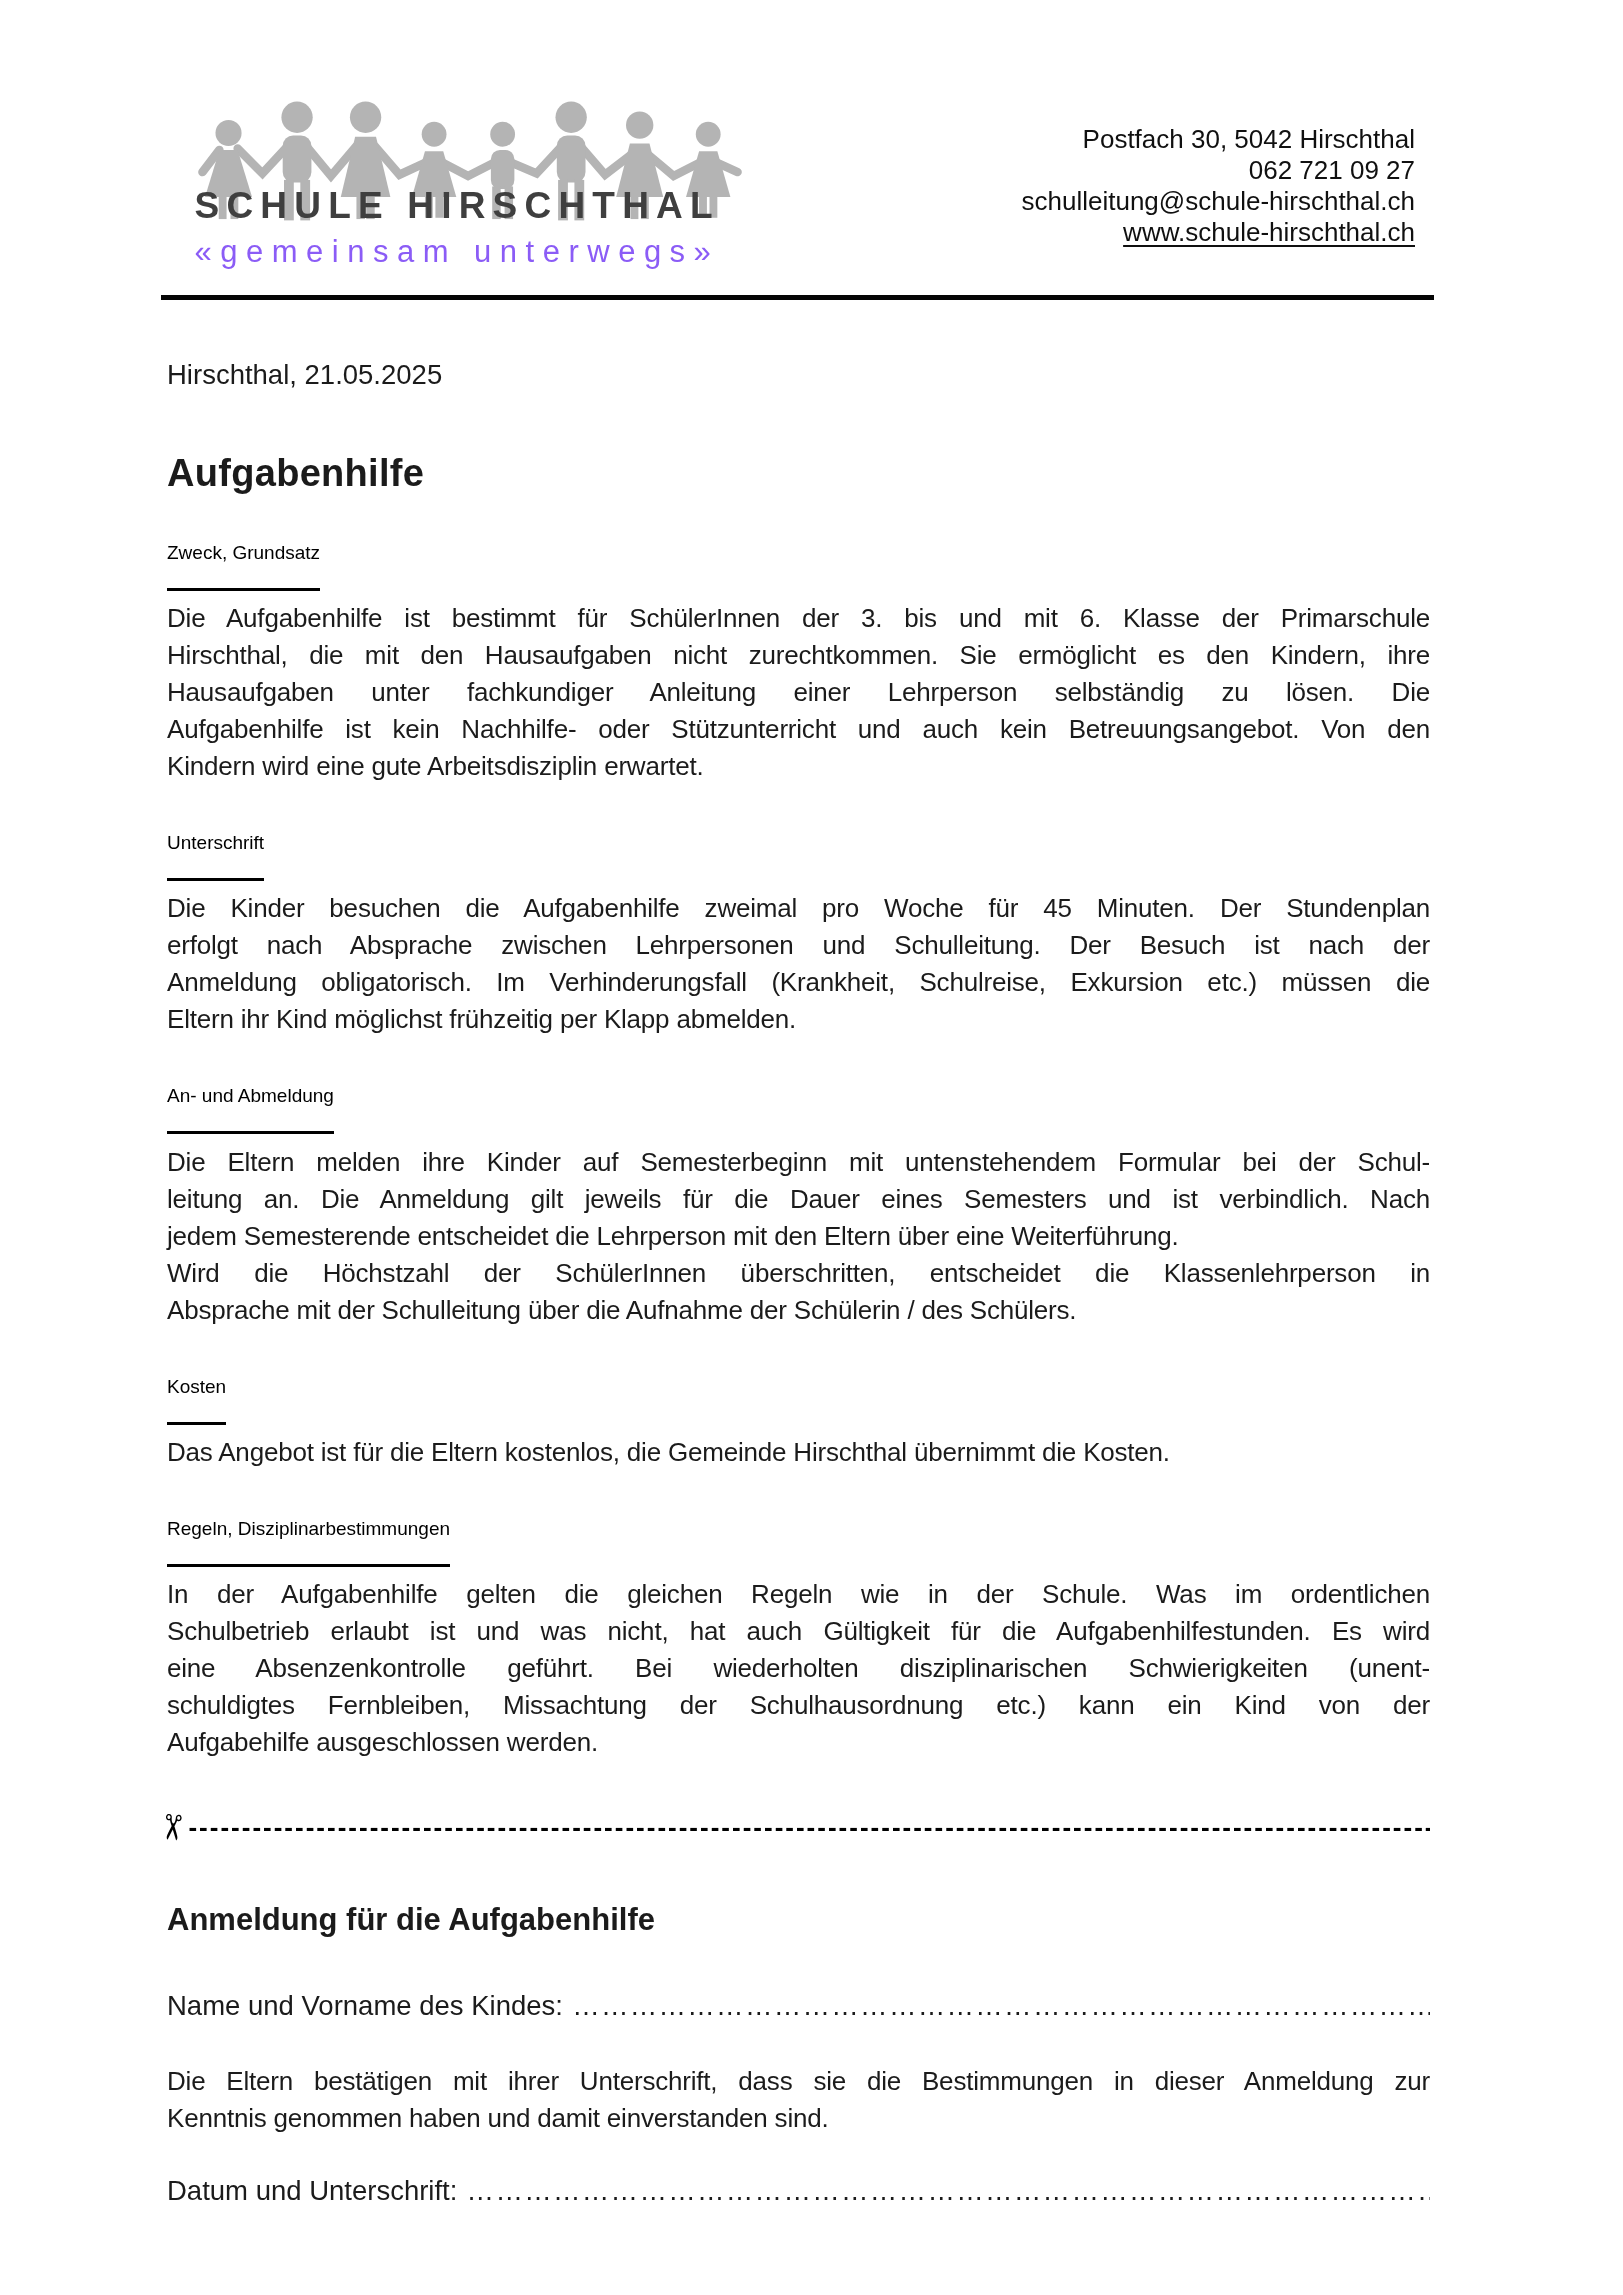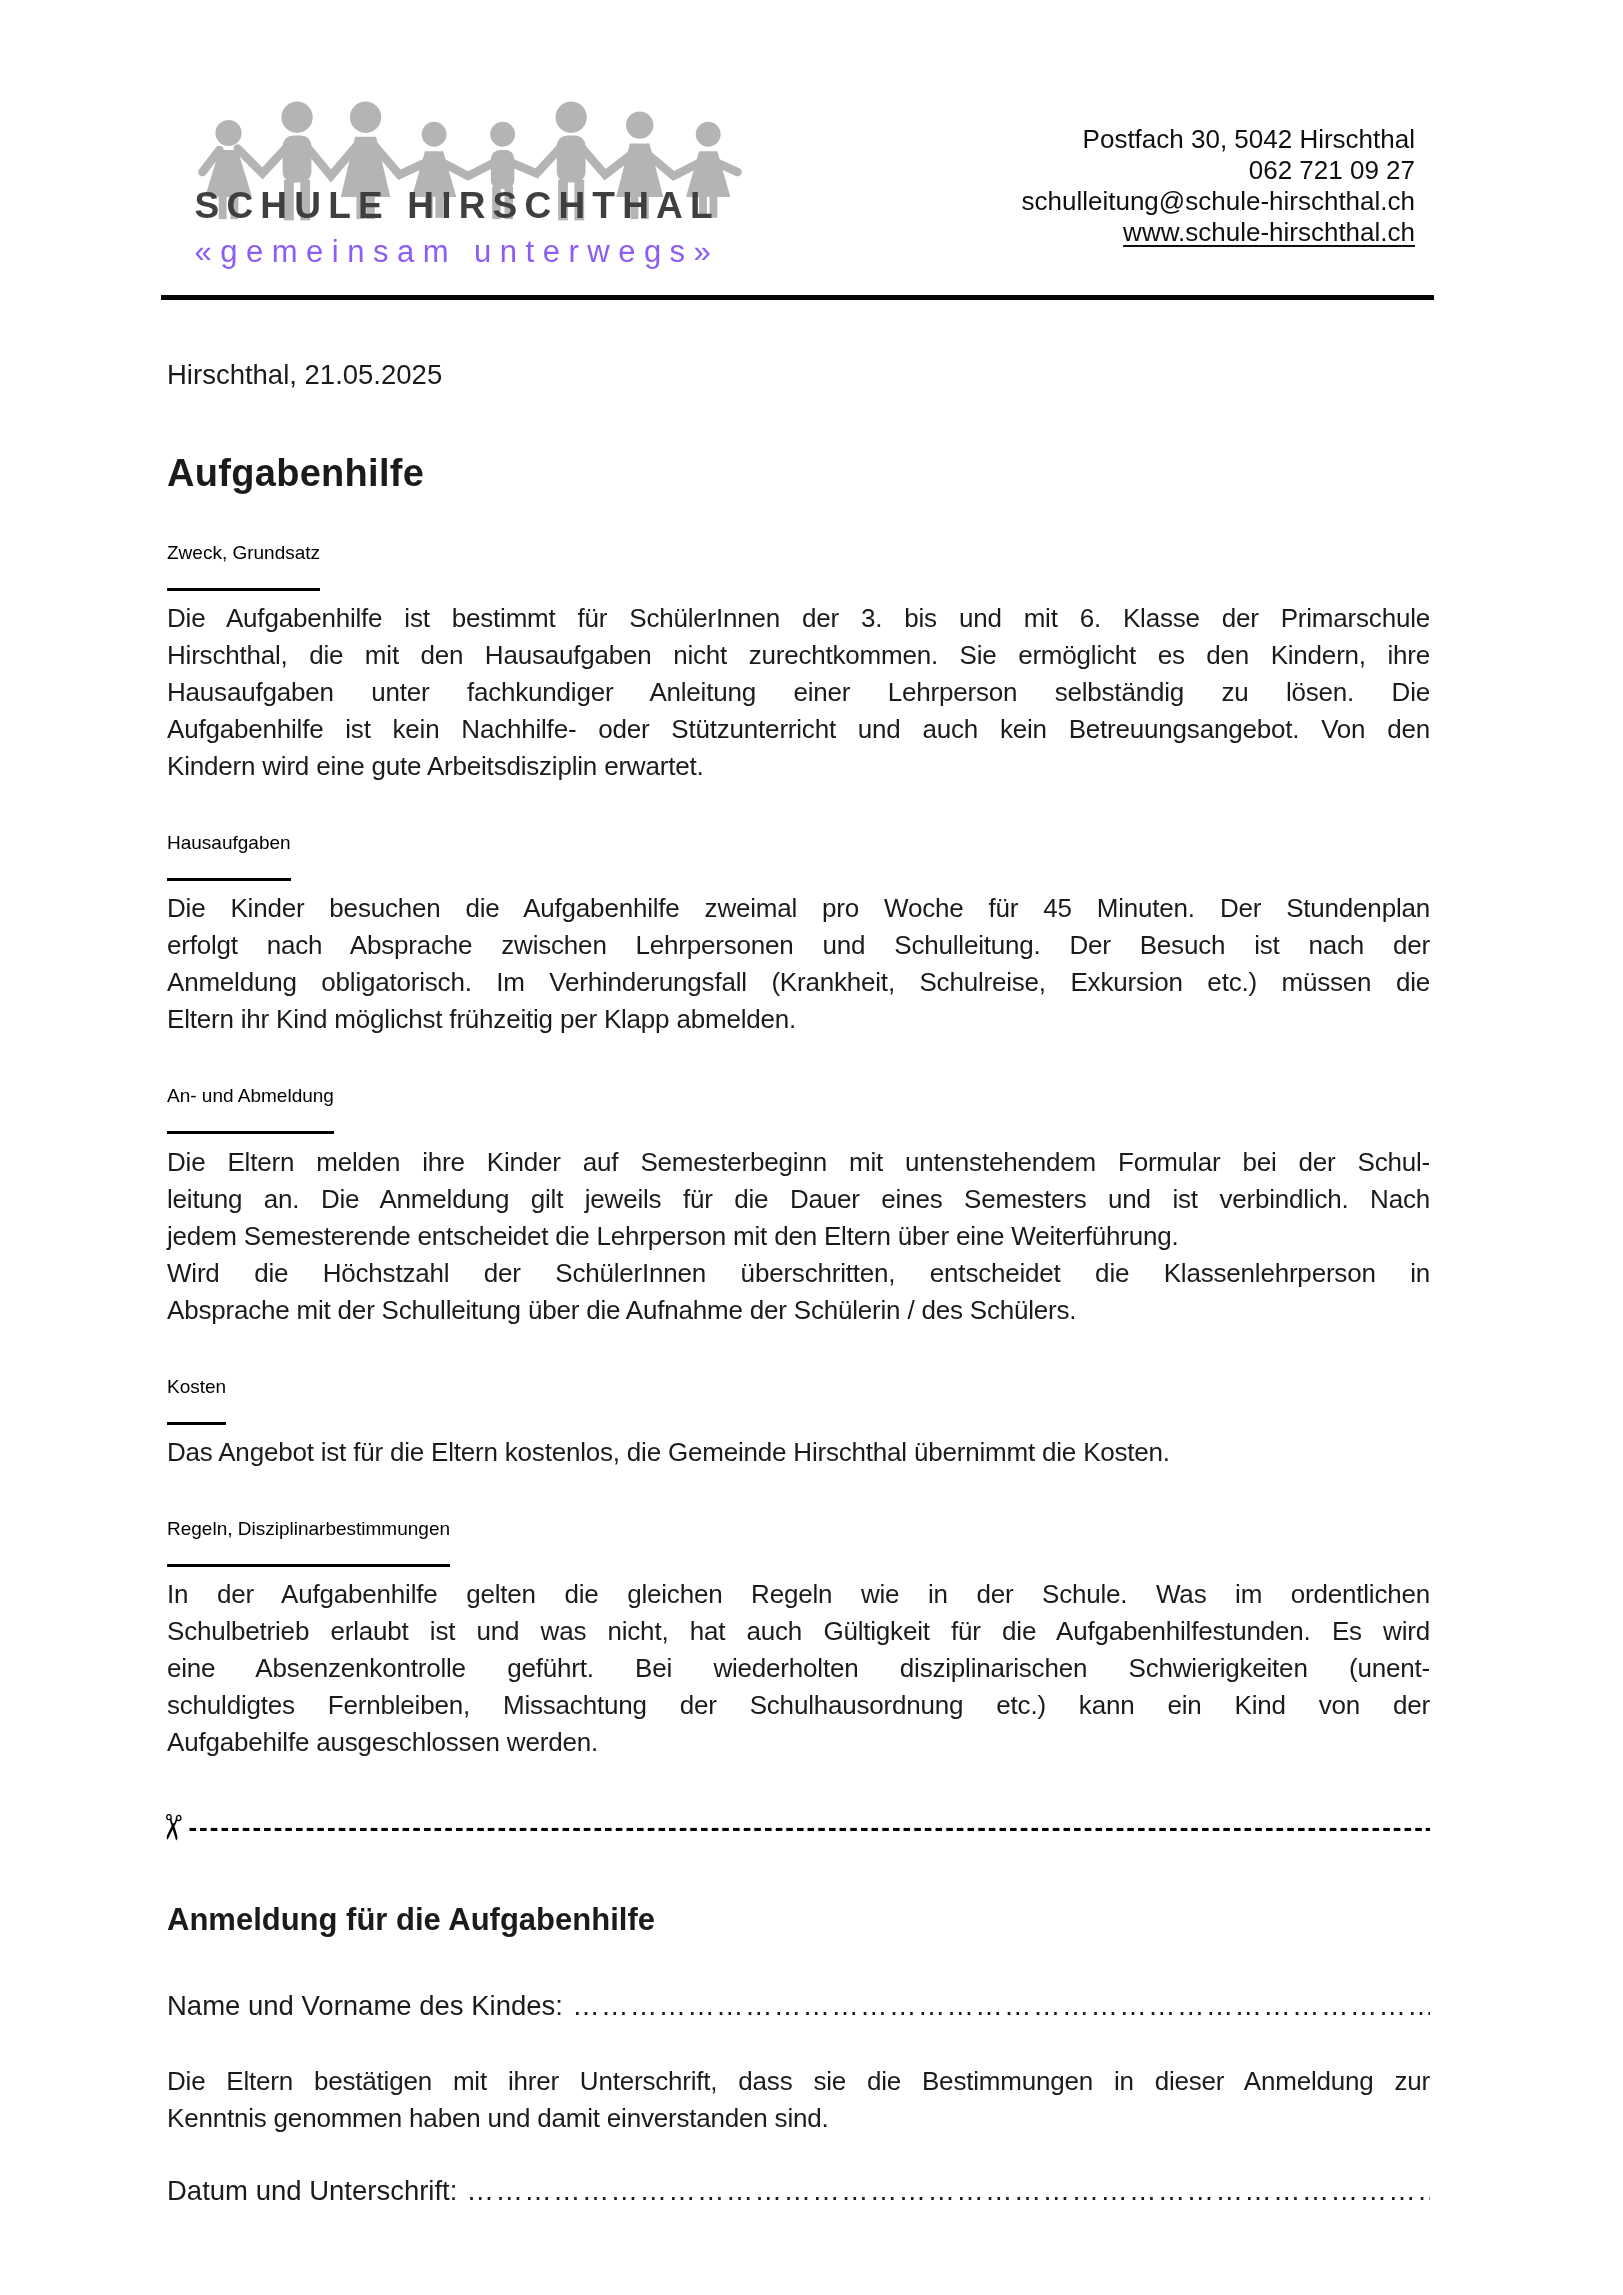--- a/index.html
+++ b/index.html
@@ -167,21 +167,21 @@
       <div class="para">
           <div class="jline">Die Aufgabenhilfe ist bestimmt für SchülerInnen der 3. bis und mit 6. Klasse der Primarschule</div>
           <div class="jline">Hirschthal, die mit den Hausaufgaben nicht zurechtkommen. Sie ermöglicht es den Kindern, ihre</div>
           <div class="jline">Hausaufgaben unter fachkundiger Anleitung einer Lehrperson selbständig zu lösen. Die</div>
           <div class="jline">Aufgabenhilfe ist kein Nachhilfe- oder Stützunterricht und auch kein Betreuungsangebot. Von den</div>
           <div class="jline last">Kindern wird eine gute Arbeitsdisziplin erwartet.</div>
         </div>
     </div>
 
     <div class="section">
-      <span class="sec-heading">Hausaufgaben</span>
+      <span class="sec-heading">Unterschrift</span>
       <div class="para">
           <div class="jline">Die Kinder besuchen die Aufgabenhilfe zweimal pro Woche für 45 Minuten. Der Stundenplan</div>
           <div class="jline">erfolgt nach Absprache zwischen Lehrpersonen und Schulleitung. Der Besuch ist nach der</div>
           <div class="jline">Anmeldung obligatorisch. Im Verhinderungsfall (Krankheit, Schulreise, Exkursion etc.) müssen die</div>
           <div class="jline last">Eltern ihr Kind möglichst frühzeitig per Klapp abmelden.</div>
         </div>
     </div>
 
     <div class="section">
       <span class="sec-heading">An- und Abmeldung</span>

